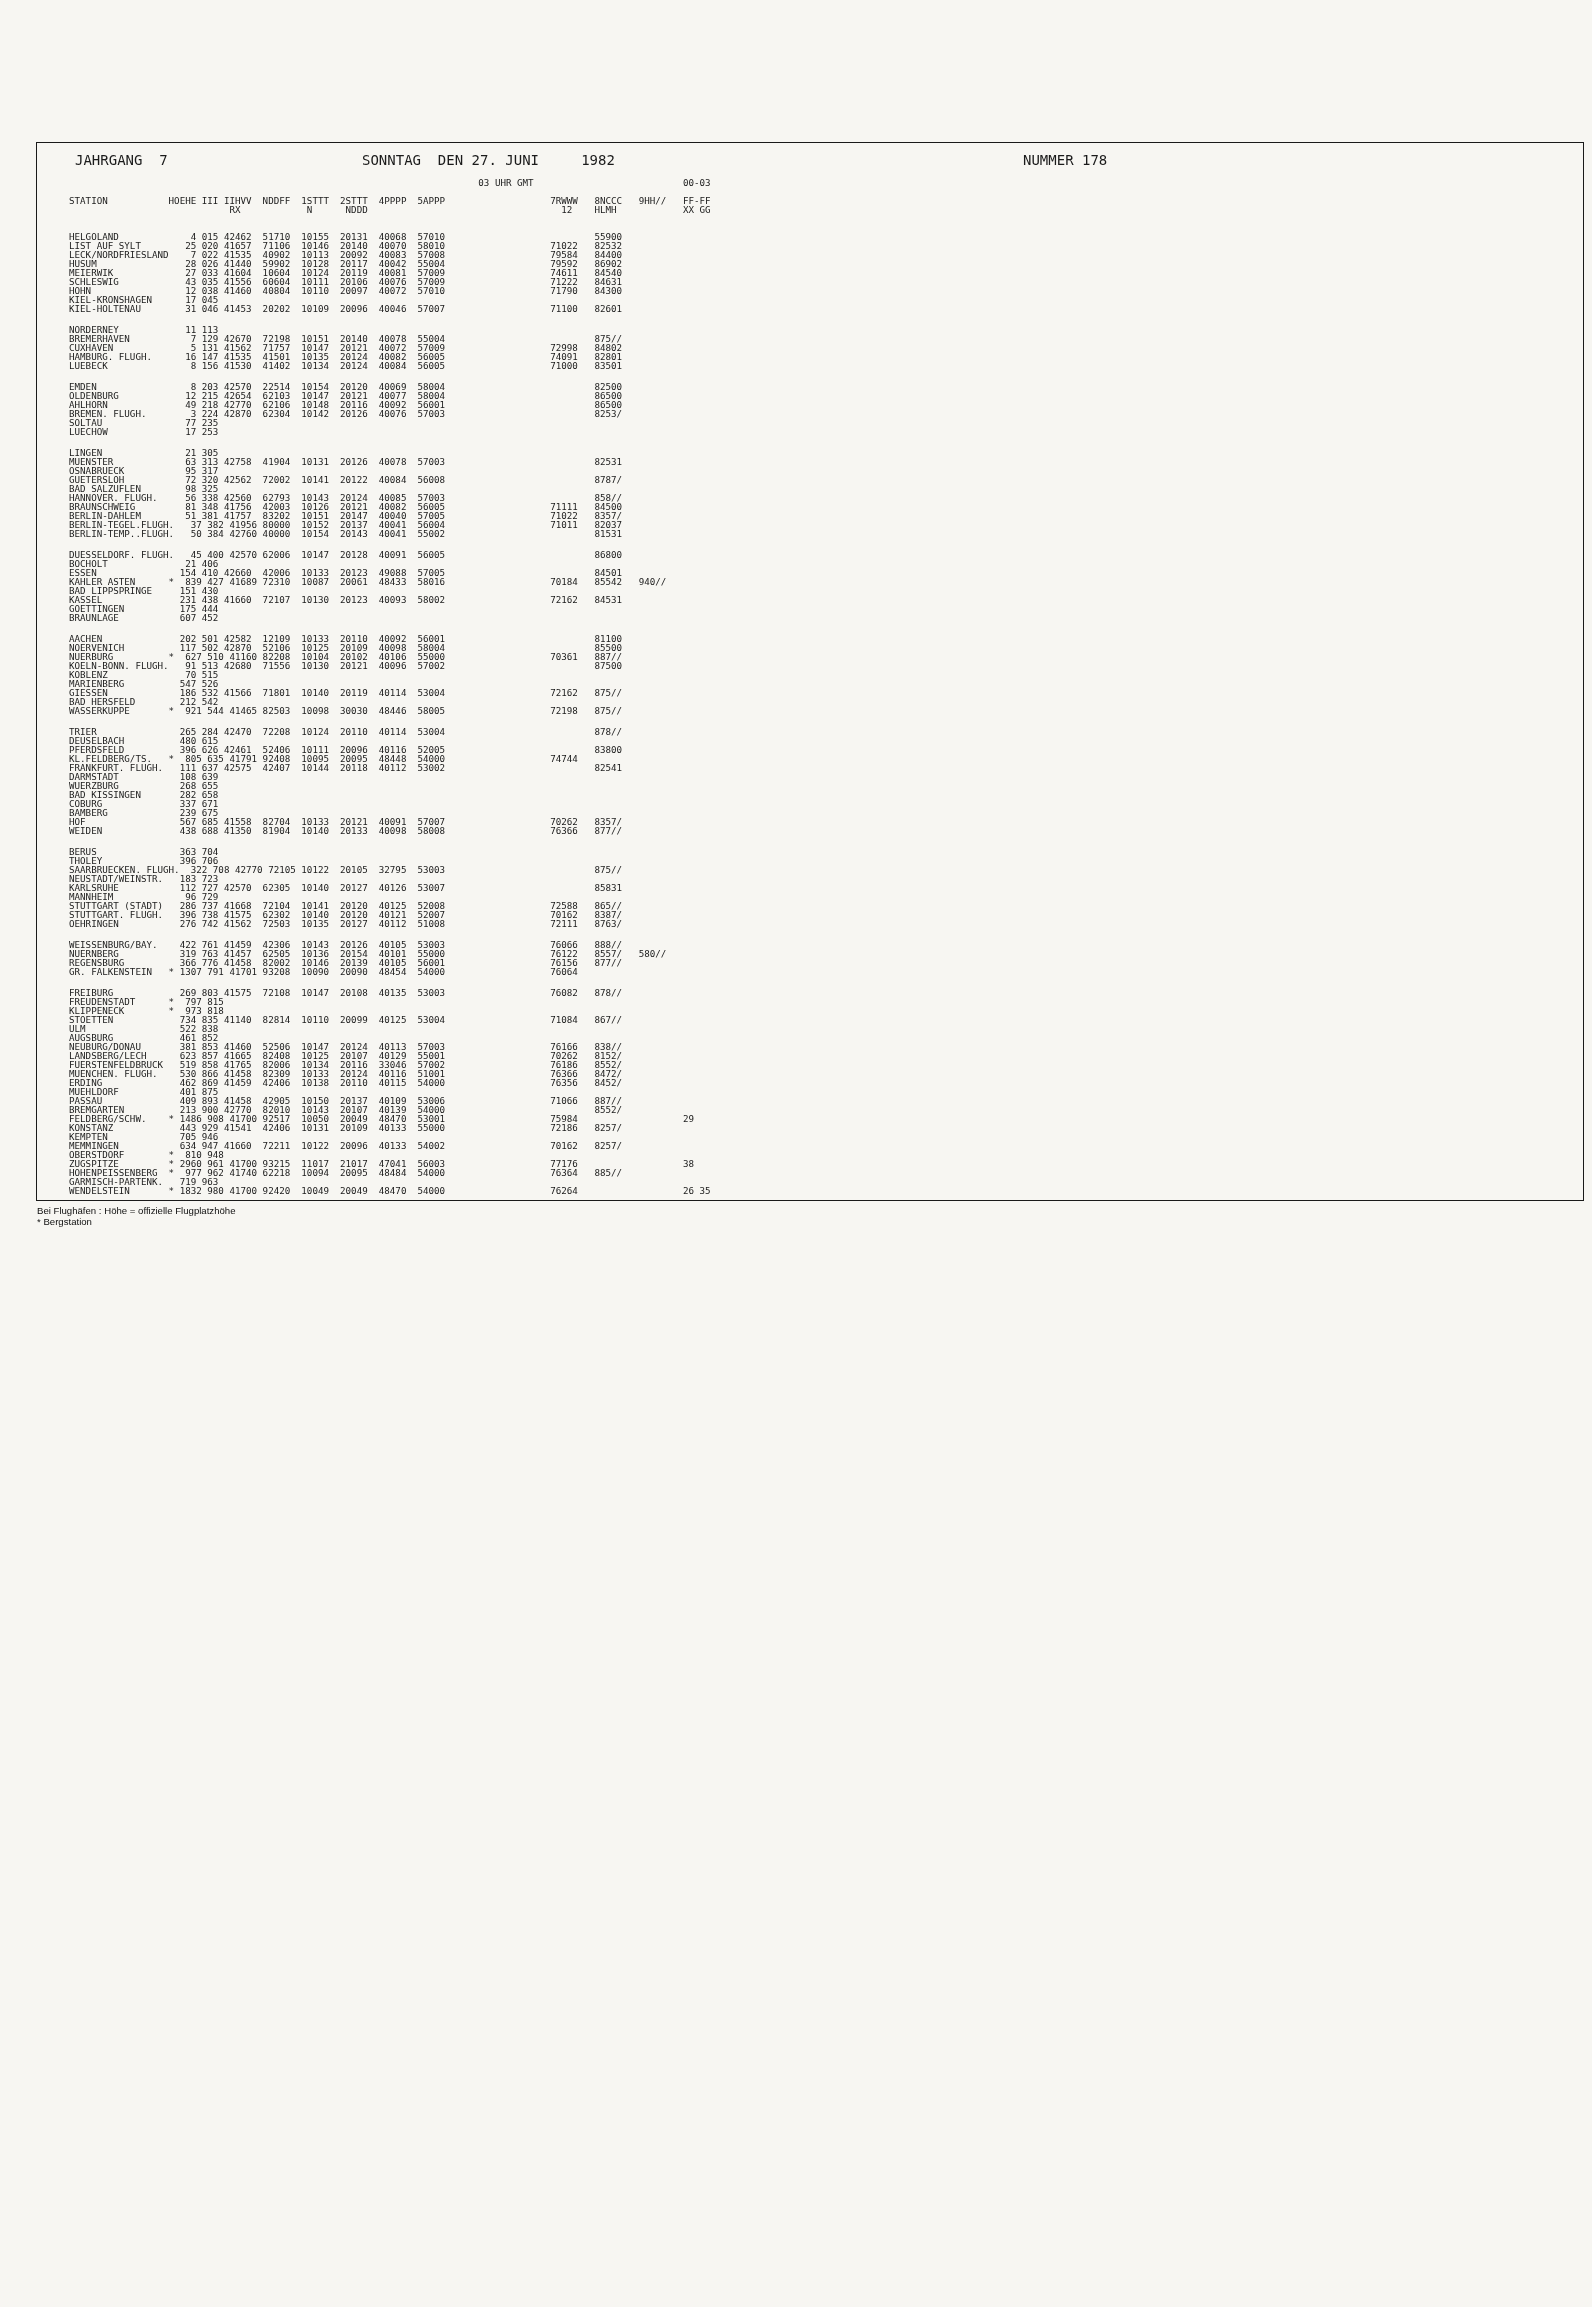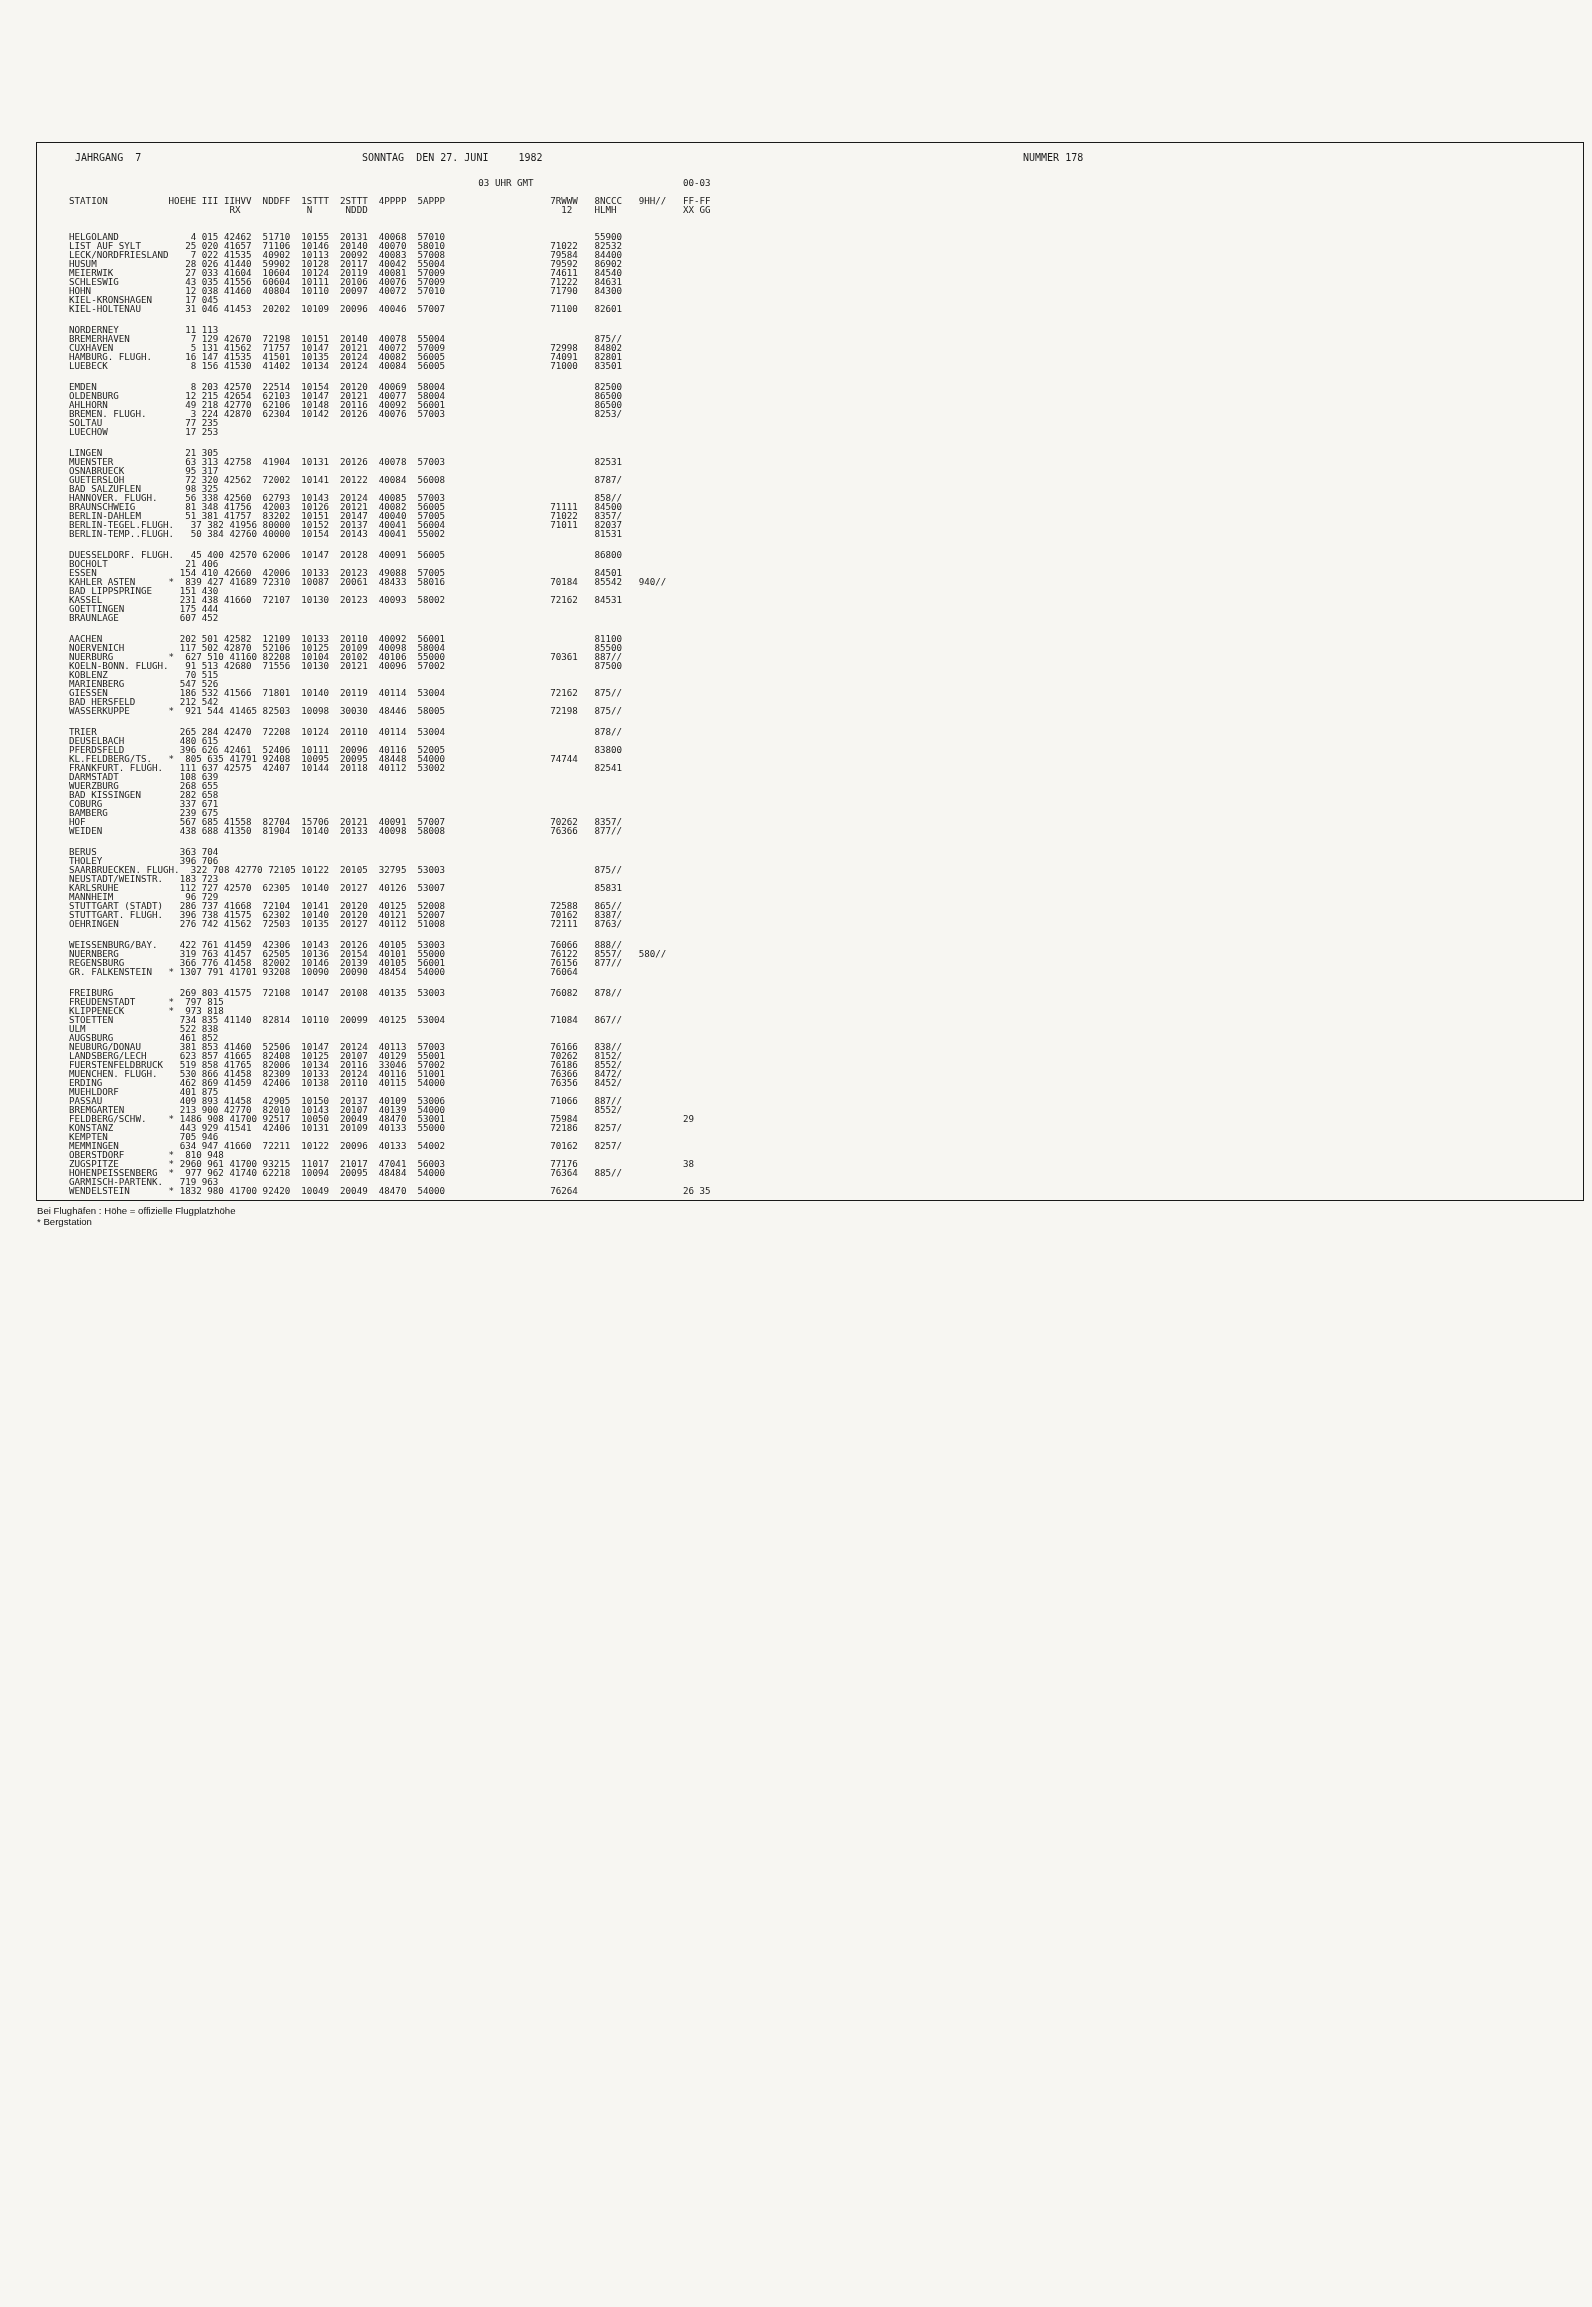--- a/index.html
+++ b/index.html
@@ -6,21 +6,21 @@
   body{margin:0;background:#e9e9e6}
   .page{
     position:relative;width:1593px;height:2307px;margin:0 auto;
     background:#f7f6f2;overflow:hidden;
     font-family:"DejaVu Sans Mono",monospace;color:#1b1b1b;
   }
   .frame{
     position:absolute;left:36px;top:142px;width:1548px;height:1059px;
     border:1.6px solid #1a1a1a;background:transparent;
   }
-  .mh{position:absolute;top:8.8px;white-space:pre;font-size:10px}
+  .mh{position:absolute;top:8.8px;white-space:pre;font-size:14px}
   .mh-jahrgang{left:38px}
   .mh-dateline{left:325px}
   .mh-nummer{left:986px}
   .sheet{position:absolute;left:32px;top:35px;font-size:9.2px}
   .line{white-space:pre;height:9px;line-height:9px}
   .block{margin-bottom:12px}
   .block:last-child{margin-bottom:4px}
   .footnotes{
     position:absolute;left:37px;top:1205px;
     font-family:"Liberation Sans",sans-serif;font-weight:400;
@@ -110,21 +110,21 @@
           <div class="line">TRIER               265 284 42470  72208  10124  20110  40114  53004                           878//</div>
           <div class="line">DEUSELBACH          480 615</div>
           <div class="line">PFERDSFELD          396 626 42461  52406  10111  20096  40116  52005                           83800</div>
           <div class="line">KL.FELDBERG/TS.   *  805 635 41791 92408  10095  20095  48448  54000                   74744</div>
           <div class="line">FRANKFURT. FLUGH.   111 637 42575  42407  10144  20118  40112  53002                           82541</div>
           <div class="line">DARMSTADT           108 639</div>
           <div class="line">WUERZBURG           268 655</div>
           <div class="line">BAD KISSINGEN       282 658</div>
           <div class="line">COBURG              337 671</div>
           <div class="line">BAMBERG             239 675</div>
-          <div class="line">HOF                 567 685 41558  82704  15706  20121  40091  57007                   70262   8357/</div>
+          <div class="line">HOF                 567 685 41558  82704  10133  20121  40091  57007                   70262   8357/</div>
           <div class="line">WEIDEN              438 688 41350  81904  10140  20133  40098  58008                   76366   877//</div>
         </div>
         <div class="block">
           <div class="line">BERUS               363 704</div>
           <div class="line">THOLEY              396 706</div>
           <div class="line">SAARBRUECKEN. FLUGH.  322 708 42770 72105 10122  20105  32795  53003                           875//</div>
           <div class="line">NEUSTADT/WEINSTR.   183 723</div>
           <div class="line">KARLSRUHE           112 727 42570  62305  10140  20127  40126  53007                           85831</div>
           <div class="line">MANNHEIM             96 729</div>
           <div class="line">STUTTGART (STADT)   286 737 41668  72104  10141  20120  40125  52008                   72588   865//</div>

